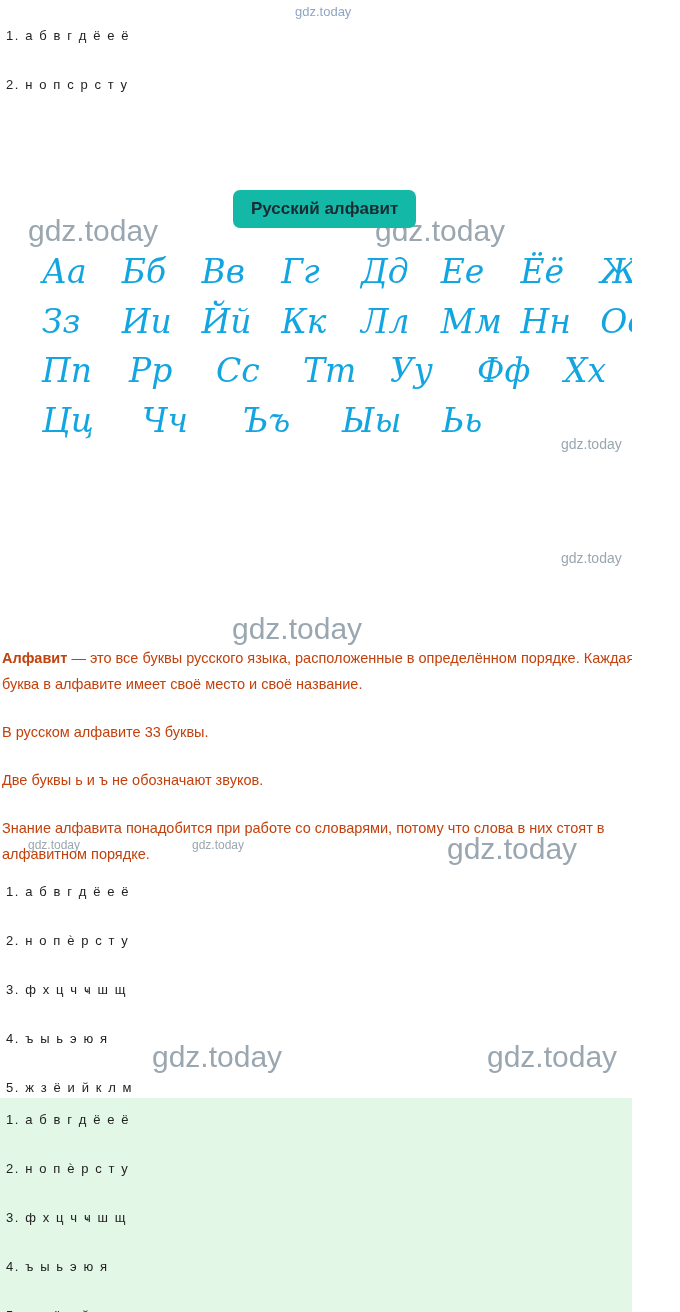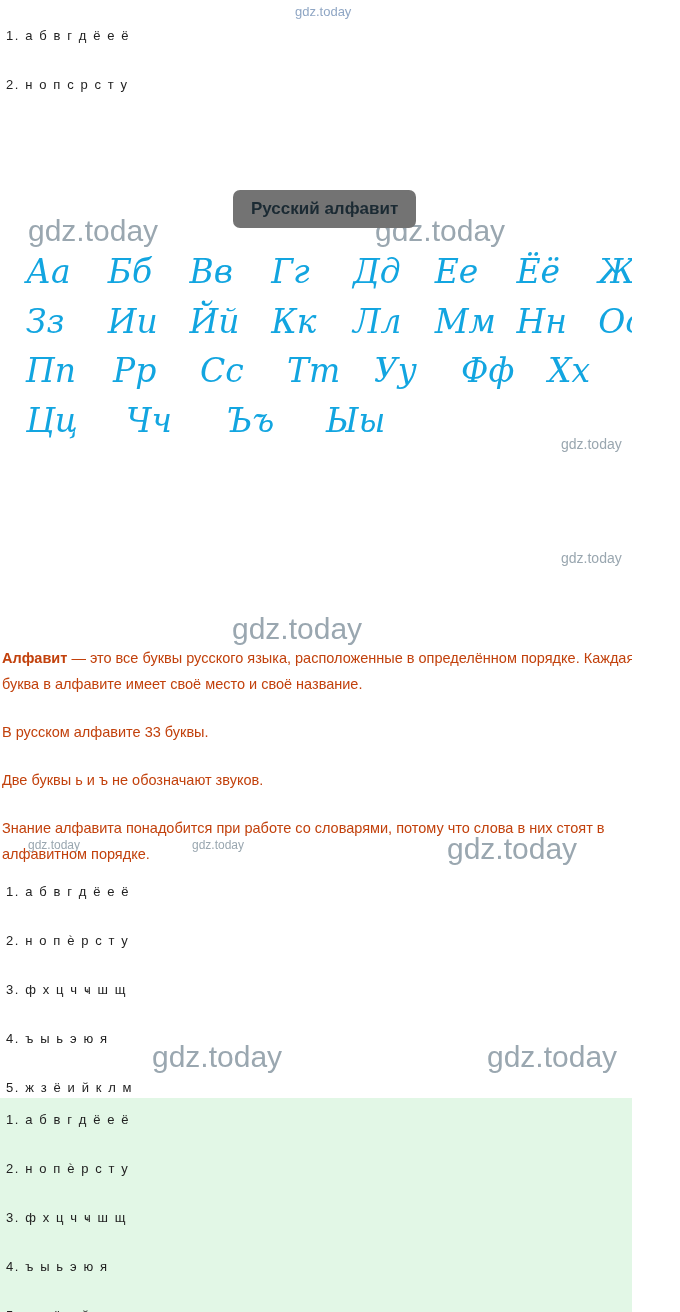--- a/index.html
+++ b/index.html
@@ -39,40 +39,41 @@
     letter-spacing: 1.6px;
     margin: 0 0 34px 0;
     font-family: "Liberation Sans", sans-serif;
   }
 
   
   .title-pill {
     position: absolute;
     left: 233px;
     top: 190px;
-    background: #737373;
+    background: #14b8a6;
     border-radius: 7px;
     padding: 9px 18px;
     font-size: 17px;
     font-weight: bold;
     color: #1b2a33;
   }
 
   
   .cursive-wrap {
     position: absolute;
     left: 0;
     top: 252px;
     width: 680px;
   }
   .cursive-row {
     display: flex;
     align-items: flex-end;
     margin-bottom: 10px;
     padding-left: 26px;
+    margin-left: 16px;
   }
   .cursive-cell {
     color: #12a5e0;
     font-family: "DejaVu Serif", serif;
     font-style: italic;
     font-size: 33px;
     line-height: 1.2;
     white-space: nowrap;
     text-align: left;
   }
@@ -185,20 +186,21 @@
         <div class="cursive-cell">Тт</div>
         <div class="cursive-cell">Уу</div>
         <div class="cursive-cell">Фф</div>
         <div class="cursive-cell">Хх</div>
       </div>
       <div class="cursive-row r4">
         <div class="cursive-cell">Цц</div>
         <div class="cursive-cell">Чч</div>
         <div class="cursive-cell">Ъъ</div>
         <div class="cursive-cell">Ыы</div>
+        <div class="cursive-cell">Ьь</div>
       </div>
     </div>
 
   <div class="body-text" id="body-text">
       <p><b>Алфавит</b><span> — это все буквы русского языка, расположенные в определённом порядке. Каждая буква в алфавите имеет своё место и своё название.</span></p>
       <p><span>В русском алфавите 33 буквы.</span></p>
       <p><span>Две буквы ь и ъ не обозначают звуков.</span></p>
       <p><span>Знание алфавита понадобится при работе со словарями, потому что слова в них стоят в алфавитном порядке.</span></p>
     </div>
 

